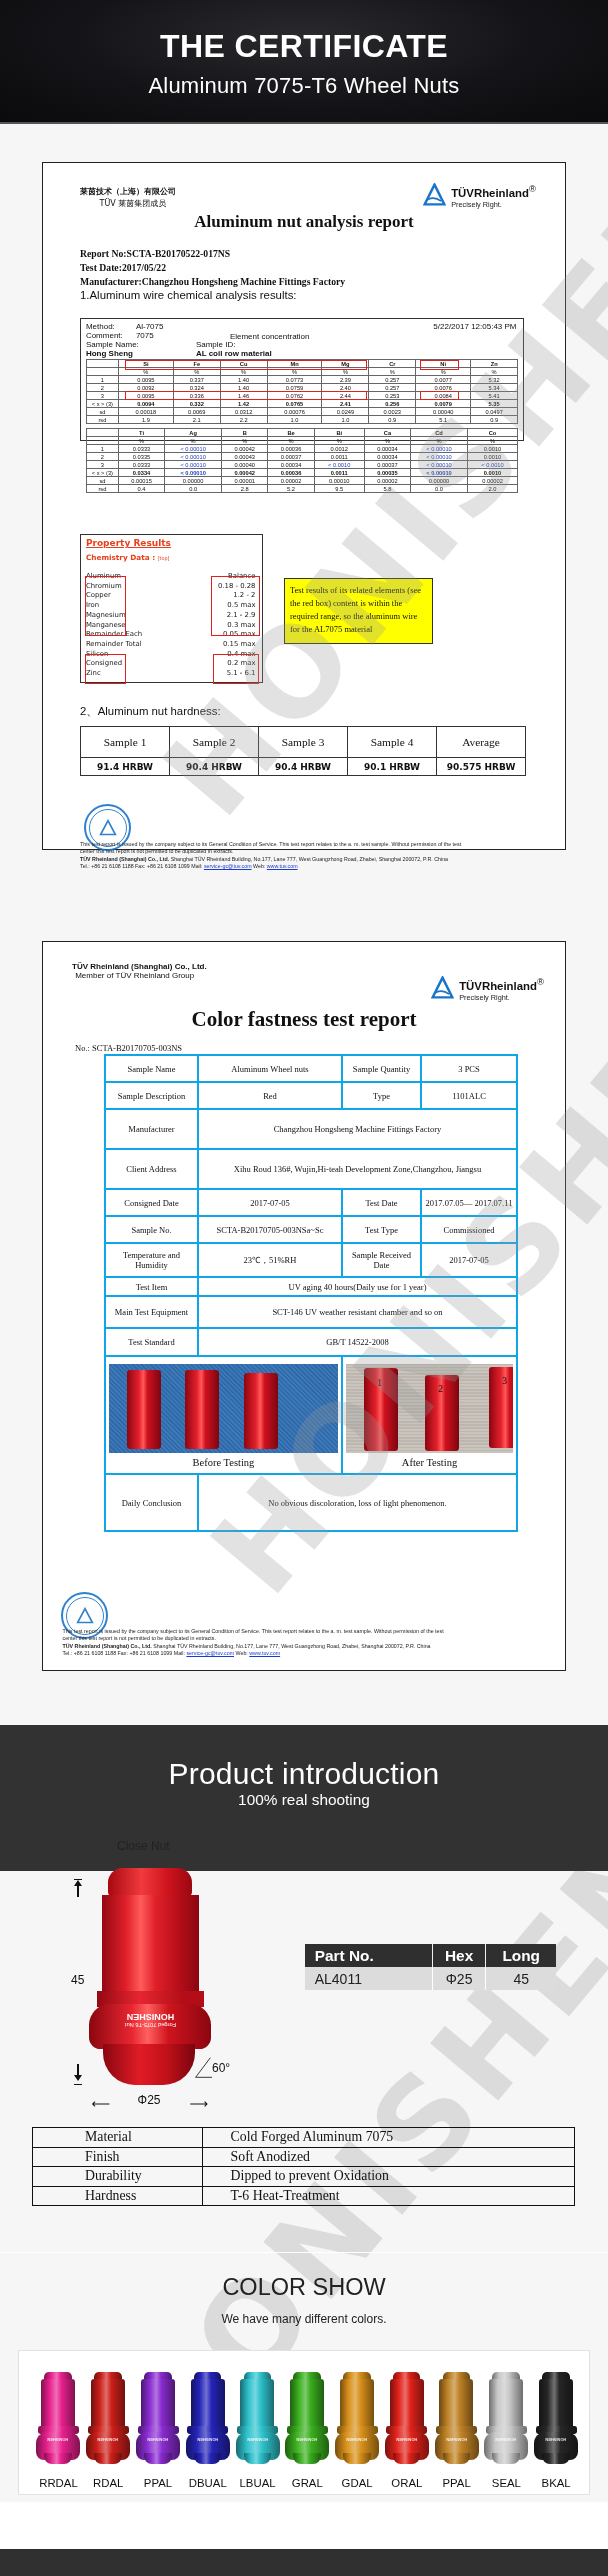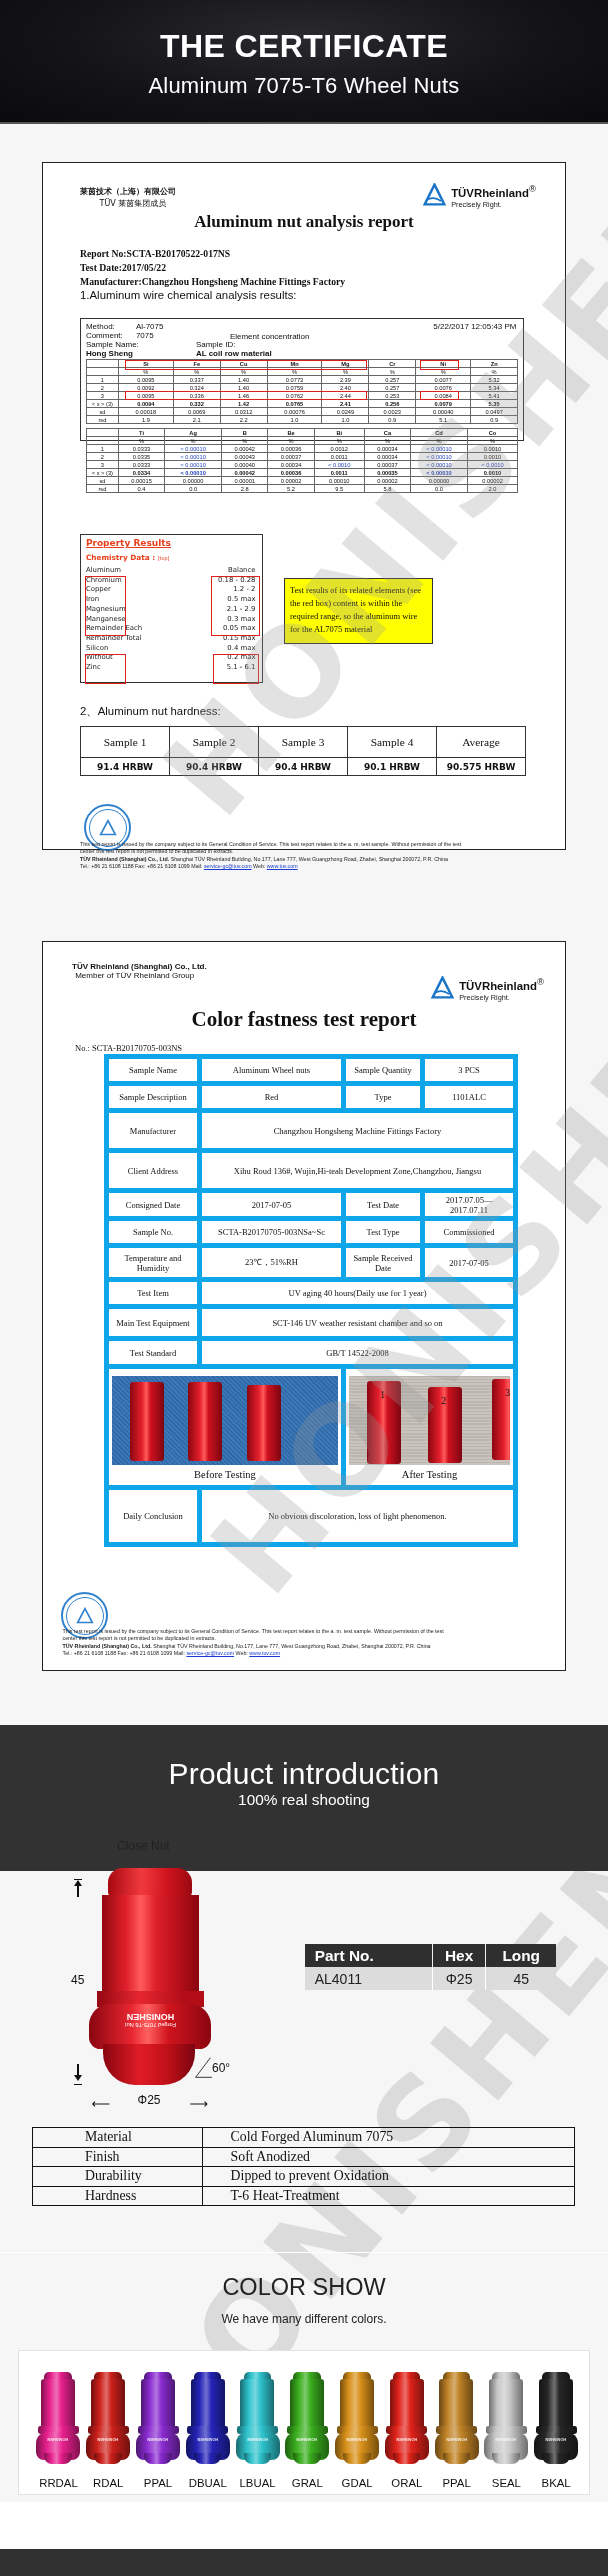--- a/index.html
+++ b/index.html
@@ -26,37 +26,37 @@
 .ctab{border-collapse:collapse;width:100%;font-size:5.7px;text-align:center}
 .ctab td{border:0.8px solid #666;height:8px;padding:0}
 .ctab td.b{font-weight:700}
 .ctab td.blue{color:#1f3fbf}
 .ctab .lab{width:32px}
 .redbox{position:absolute;border:1.6px solid #e0201c}
 .prop{position:absolute;left:37px;top:371px;width:183px;height:149px;border:1.2px solid #333;padding:3.2px 4.9px;font-family:"DejaVu Sans",sans-serif;background:#fff}
 .prop .t{color:#e8401c;font-size:9px;font-weight:700;text-decoration:underline}
 .prop .s{color:#e8401c;font-size:7.3px;font-weight:700;margin-top:4.9px}
 .prop .s small{font-size:4.9px;font-weight:400}
-.prop .rows{margin-top:4px;font-size:6.9px;line-height:9.7px;color:#222}
+.prop .rows{margin-top:10px;font-size:6.9px;line-height:9.7px;color:#222}
 .prop .row{display:flex;justify-content:space-between;padding-right:1.6px}
 .yellow{position:absolute;left:241px;top:415px;width:149px;height:66px;background:#ffff00;border:1.2px solid #333;font-family:"Liberation Serif",serif;font-size:8.5px;line-height:13px;padding:4.9px 4.9px}
 .hard{position:absolute;left:37px;top:563px;width:446px;border-collapse:collapse}
 .hard td{border:1px solid #333;text-align:center;width:20%}
 .hard tr.h td{font-family:"Liberation Serif",serif;font-size:11.4px;height:31px}
 .hard tr.v td{font-family:"DejaVu Sans",sans-serif;font-size:9px;font-weight:700;height:18px}
 .foot{position:absolute;font-size:5.3px;line-height:7.3px;color:#222;font-family:"Liberation Sans",sans-serif}
 .foot b{font-weight:700}
 .foot a{color:#1a3ad0;text-decoration:underline}
 .stamp{position:absolute;width:47px;height:47px;border-radius:50%;border:2.4px solid #1a74c8;display:flex;align-items:center;justify-content:center;opacity:.9}
 .stamp:after{content:"";position:absolute;width:36px;height:36px;border-radius:50%;border:0.8px solid #1a74c8}
 .stamp svg{width:18px;height:18px}
 .en-head{position:absolute;left:29px;top:19.5px;font-size:8px;line-height:9.7px}
 .en-head b{font-weight:700}
 .cf{position:absolute;left:61px;top:101px;width:414px;border-collapse:collapse;font-family:"Liberation Serif",serif;font-size:8.5px;text-align:center}
-.cf td{border:5px solid #0ea5e9;padding:1.6px 3.2px}
+.cf td{border:2px solid #0ea5e9;padding:1.6px 3.2px}
 .cf{border:1.6px solid #111}
 .photo{height:89px;margin:6.5px 3.2px 3.2px;position:relative;overflow:hidden}
 .photo.blue{background:repeating-linear-gradient(45deg,#3d78b8 0 1.6px,#2f69a8 1.6px 3.2px)}
 .photo.grey{background:repeating-linear-gradient(0deg,#c9c4bd 0 1.6px,#bcb6ae 1.6px 3.2px)}
 .nutbar{position:absolute;width:34px;border-radius:3.2px;background:linear-gradient(90deg,#8b0610,#e4202c 35%,#ff5a5a 48%,#d0111f 60%,#7c0610)}
 .caption{font-size:10.5px;padding:1.6px 0 4.9px}
 .band{position:absolute;left:0;top:1725px;width:608px;height:146px;background:#323232;color:#fff;text-align:center}
 .band h2{font-size:30px;font-weight:400;margin-top:32px;letter-spacing:0.2px}
 .band p{font-size:15.4px;margin-top:0}
 .watermark{position:absolute;font-size:122px;font-weight:700;color:rgba(150,150,150,0.28);transform:rotate(-50deg);letter-spacing:8px;font-family:"DejaVu Sans",sans-serif;pointer-events:none;white-space:nowrap}
@@ -358,21 +358,21 @@
         </div>
         <div class="row">
           <span>Remainder Total</span>
           <span>0.15 max</span>
         </div>
         <div class="row">
           <span>Silicon</span>
           <span>0.4 max</span>
         </div>
         <div class="row">
-          <span>Without</span>
+          <span>Consigned</span>
           <span>0.2 max</span>
         </div>
         <div class="row">
           <span>Zinc</span>
           <span>5.1 - 6.1</span>
         </div>
       </div>
     <div class="redbox" style="left:4px;top:41px;width:41px;height:60px"></div>
     <div class="redbox" style="left:130px;top:41px;width:49px;height:60px"></div>
     <div class="redbox" style="left:4px;top:119px;width:41px;height:30px"></div>
@@ -466,21 +466,21 @@
           <td>SCTA-B20170705-003NSa~Sc</td>
           <td>Test Type</td>
           <td>Commissioned</td>
         </tr>
     <tr style="height:34px">
           <td>Temperature and Humidity</td>
           <td>23℃，51%RH</td>
           <td>Sample Received Date</td>
           <td>2017-07-05</td>
         </tr>
-    <tr style="height:27px">
+    <tr style="height:19px">
           <td>Test Item</td>
           <td colspan="3">UV aging 40 hours(Daily use for 1 year)</td>
         </tr>
     <tr style="height:32px">
           <td>Main Test Equipment</td>
           <td colspan="3">SCT-146 UV weather resistant chamber and so on</td>
         </tr>
     <tr style="height:28px">
           <td>Test Standard</td>
           <td colspan="3">GB/T 14522-2008</td>

